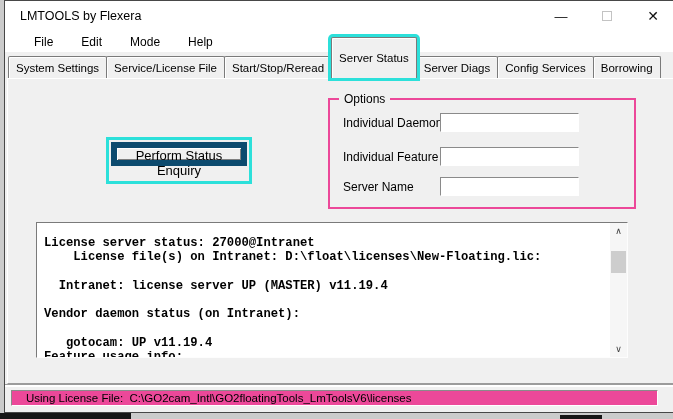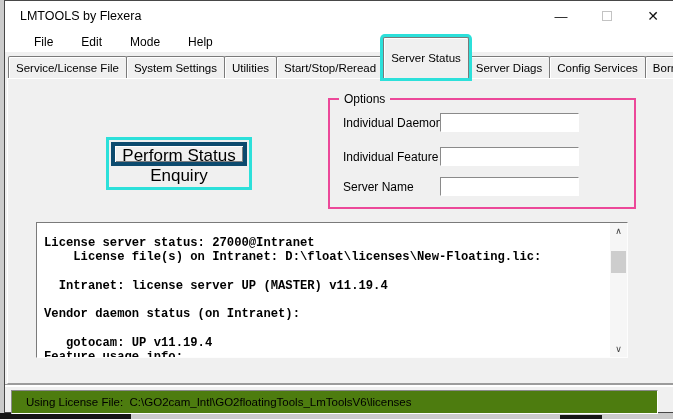--- a/index.html
+++ b/index.html
@@ -39,22 +39,22 @@
 
   
   .panel{ position:absolute; left:2px; top:77px; width:667px; height:306px; background:var(--grey);
           border-top:1px solid #ffffff; border-left:1px solid #ffffff;
           border-right:1px solid #9b9b9b; border-bottom:1px solid #9b9b9b; z-index:1; }
 
   .desc{ position:absolute; left:21px; top:84px; font-size:12px; color:#000; }
 
   
   .hl-box{ position:absolute; left:101px; top:136px; border:3px solid var(--hl); padding:2px; z-index:5; }
-  .enquiry-btn{ width:136px; height:24px; background:var(--grey); font-size:17px; color:#000;
-                border:4px solid #0c4a6e;
+  .enquiry-btn{ width:136px; height:24px; background:var(--grey); font-size:13px; color:#000;
+                border:6px solid #0c4a6e;
                 box-shadow:inset 1px 1px 0 #ffffff, inset -1px -1px 0 #808080; }
 
   
   .group{ position:absolute; left:323px; top:97px; width:308px; height:111px;
           border:2px solid #ec4899; z-index:2; }
   .legend{ position:absolute; top:-8px; left:9px; background:var(--grey); padding:0 5px; font-size:12px; }
   .g-label{ position:absolute; left:13px; font-size:12px; color:#000; }
   .g-input{ position:absolute; left:110px; width:139px; height:19px; background:#ffffff;
             border:1px solid; border-color:#8a8a8a #ffffff #ffffff #8a8a8a; font-size:12px; padding:0 3px; }
   .row1l{ top:16px; } .row1i{ top:13px; }
@@ -69,21 +69,21 @@
                  font-size:12.2px; line-height:14.3px; white-space:pre; color:#000; overflow:hidden; }
   .scrollbar{ position:absolute; right:0; top:0; bottom:0; width:17px; background:#f6f6f6; }
   .scroll-btn{ position:absolute; left:0; width:17px; height:16px; display:flex; align-items:center;
                justify-content:center; font-size:9px; color:#404040; background:#f6f6f6; border:none; }
   .scroll-up{ top:0; } .scroll-down{ bottom:0; }
   .scroll-thumb{ position:absolute; left:1px; top:28px; width:15px; height:22px; background:#cdcdcd; }
 
   
   .statussep{ position:absolute; left:0; top:383px; right:0; height:3px;
               border-top:1px solid #9b9b9b; background:#ffffff; }
-  .statusfield{ position:absolute; left:6px; top:389px; width:647px; height:24px; background:#4d7c0f;
+  .statusfield{ position:absolute; left:6px; top:389px; width:647px; height:16px; background:#ec4899;
                 border:1px solid; border-color:#8a8a8a #ffffff #ffffff #8a8a8a;
                 display:flex; align-items:center; }
   .status-text{ padding-left:14px; font-size:11.5px; color:#000; white-space:pre; }
 </style>
 </head>
 <body>
 
 <div class="desktop-seg seg1"></div>
 <div class="desktop-seg seg2"></div>
 
@@ -105,23 +105,22 @@
   </div>
 
   <div class="menubar">
     <span class="menu-item">File</span>
     <span class="menu-item">Edit</span>
     <span class="menu-item">Mode</span>
     <span class="menu-item">Help</span>
   </div>
 
   <div class="tabstrip">
+    <div class="tab">System Settings</div>
     <div class="tab">Service/License File</div>
-    <div class="tab">System Settings</div>
-    <div class="tab">Utilities</div>
     <div class="tab">Start/Stop/Reread</div>
     <div class="tab active">Server Status</div>
     <div class="tab">Server Diags</div>
     <div class="tab">Config Services</div>
     <div class="tab">Borrowing</div>
   </div>
 
   <div class="panel"></div>
 
   <div class="desc">Helps to monitor the status of network licensing activities</div>

